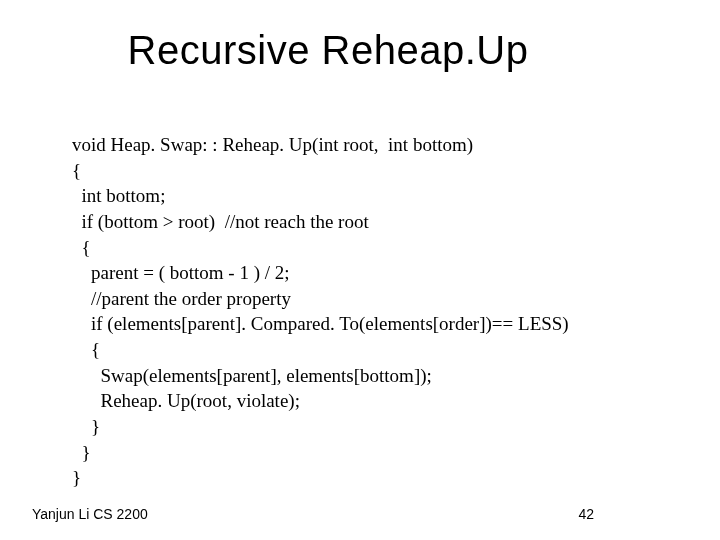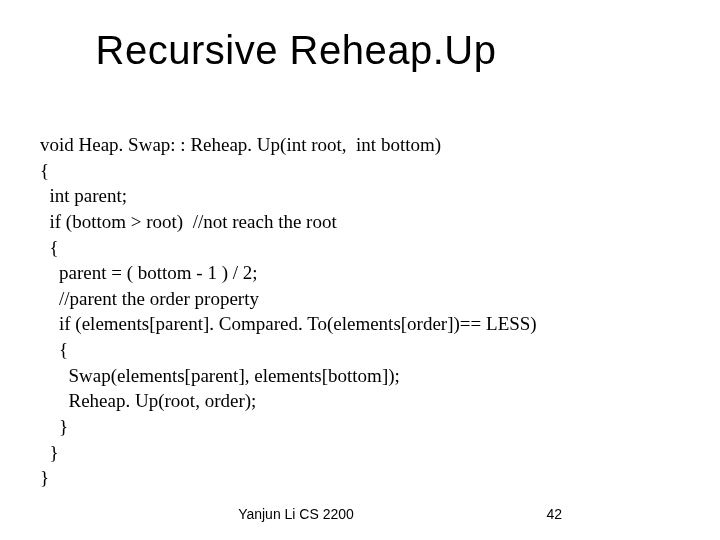--- a/index.html
+++ b/index.html
@@ -10,20 +10,21 @@
     background: #ffffff;
     font-family: "Times New Roman", Times, serif;
     color: #000;
     overflow: hidden;
   }
   .slide {
     position: relative;
     width: 592px;
     height: 540px;
     box-sizing: border-box;
+    margin-left: 32px;
   }
   .title {
     position: absolute;
     top: 28px;
     left: 0;
     width: 100%;
     text-align: center;
     font-family: Arial, Helvetica, sans-serif;
     font-size: 40px;
     font-weight: 400;
@@ -42,44 +43,43 @@
   }
   .footer {
     position: absolute;
     bottom: 18px;
     font-family: Arial, Helvetica, sans-serif;
     font-size: 14px;
   }
   .footer-center {
     left: 0;
     width: 100%;
-    text-align: center;
   }
   .footer-right {
     right: 30px;
   }
 </style>
 </head>
 <body>
 
 <div class="slide">
 
   <div class="title">Recursive Reheap.Up</div>
 
   <div class="code"><span>void Heap. Swap: : Reheap. Up(int root,  int bottom)</span>
 <span>{</span>
-<span>  int parent;</span>
+<span>  int bottom;</span>
 <span>  if (bottom &gt; root)  </span><span class="italic">//not reach the root</span>
 <span>  {</span>
 <span>    parent = ( bottom - 1 ) / 2;</span>
 <span class="italic">    //parent the order property</span>
 <span>    if (elements[parent]. Compared. To(elements[order])== LESS)</span>
 <span>    {</span>
 <span>      Swap(elements[parent], elements[bottom]);</span>
-<span>      Reheap. Up(root, order);</span>
+<span>      Reheap. Up(root, violate);</span>
 <span>    }</span>
 <span>  }</span>
 <span>}</span></div>
 
   <div class="footer footer-center">Yanjun Li CS 2200</div>
   <div class="footer footer-right">42</div>
 
 </div>
 
 </body></html>

